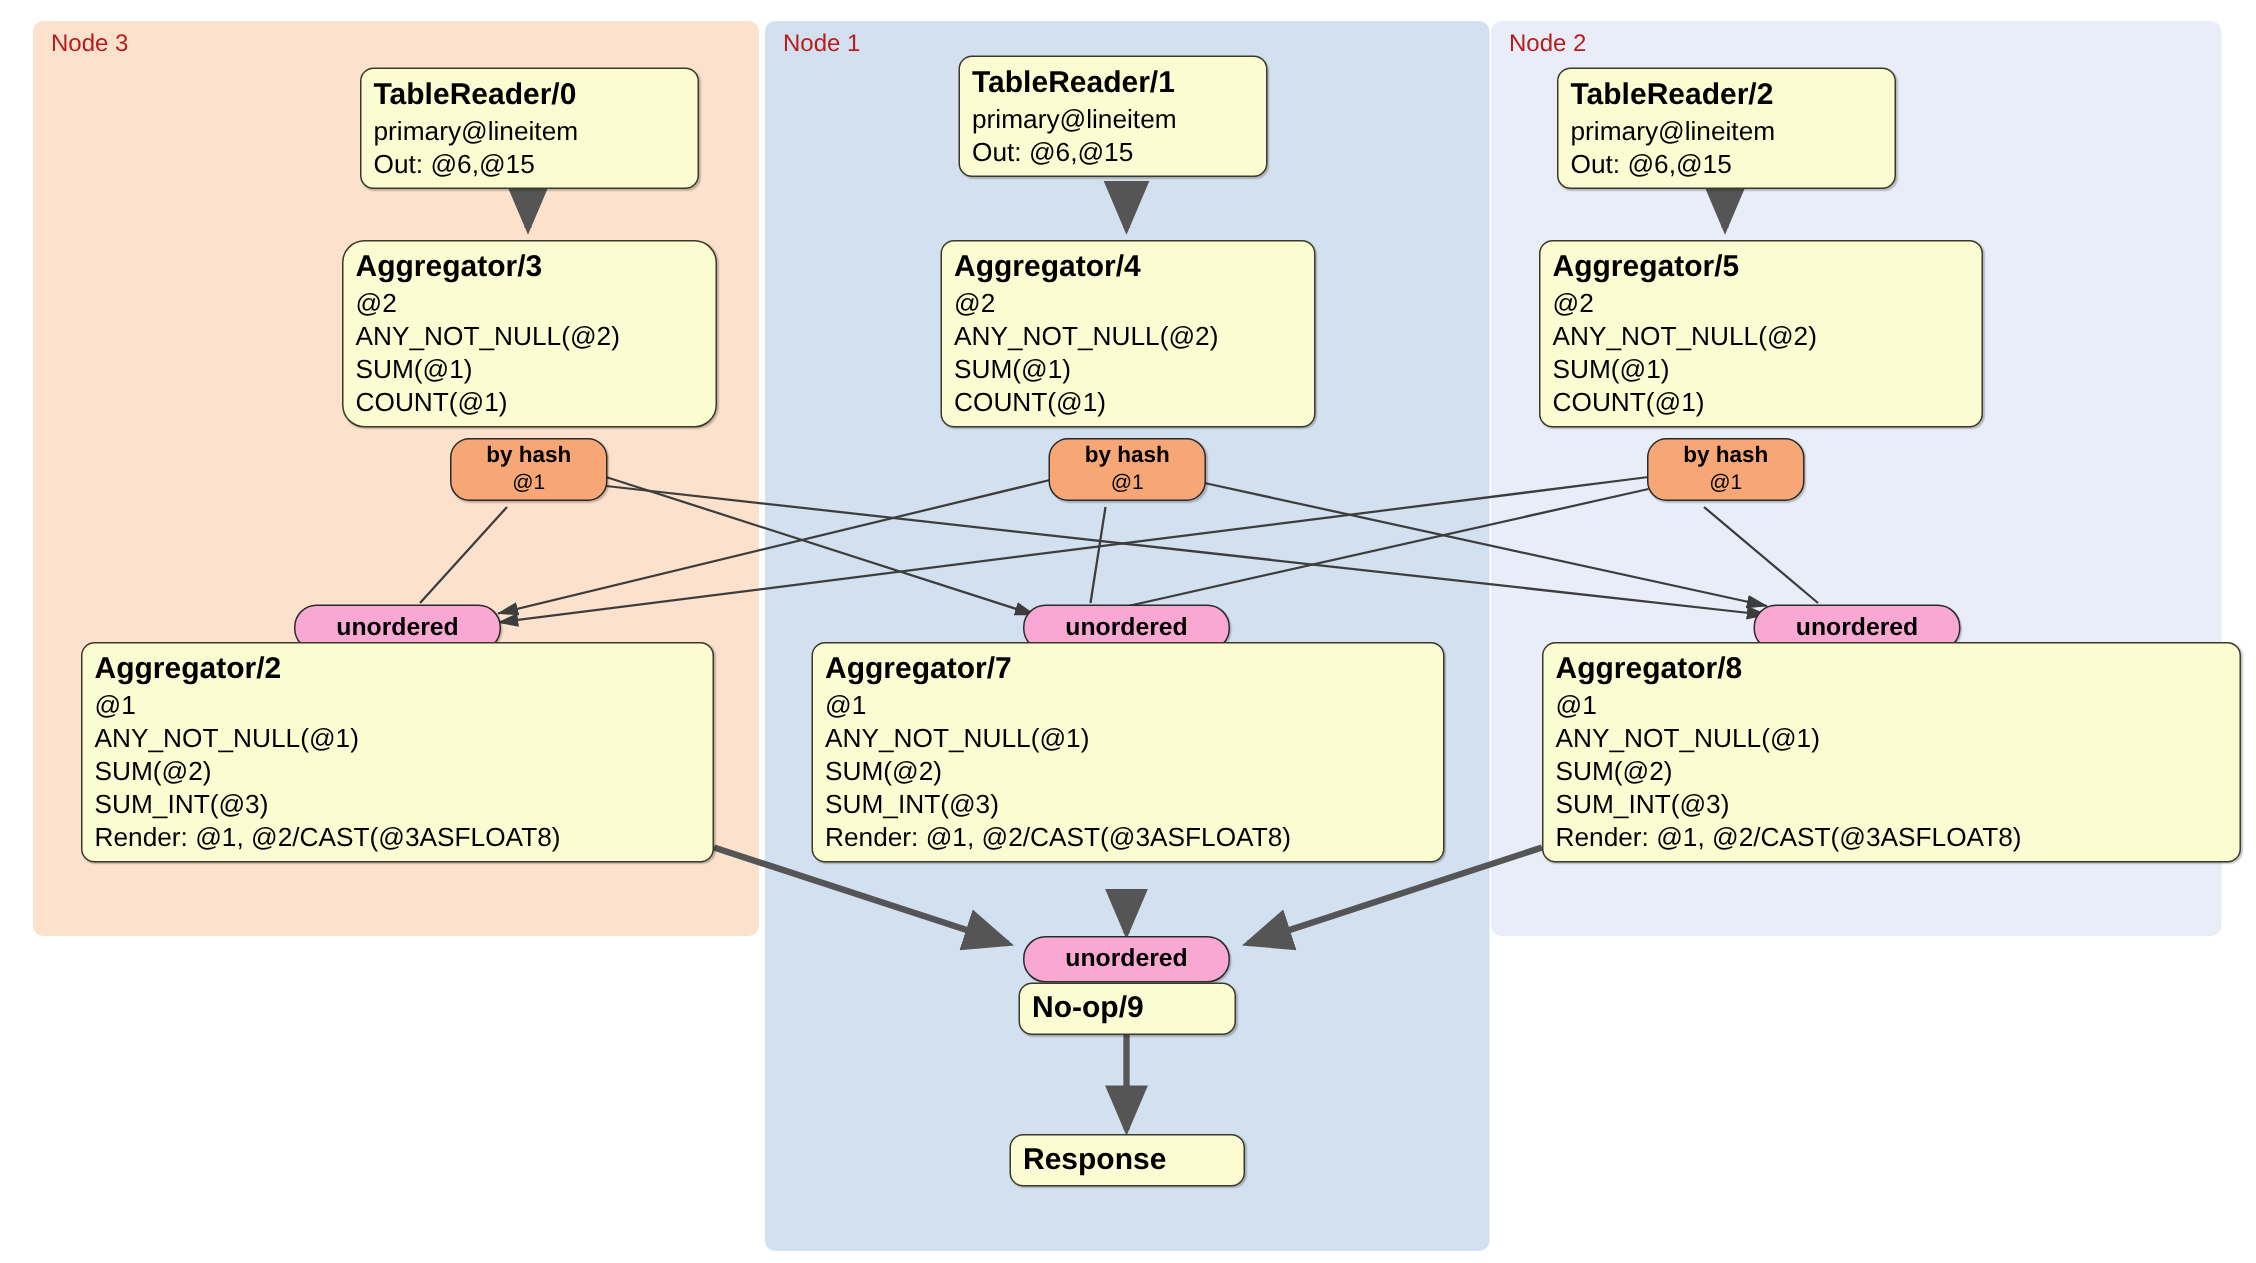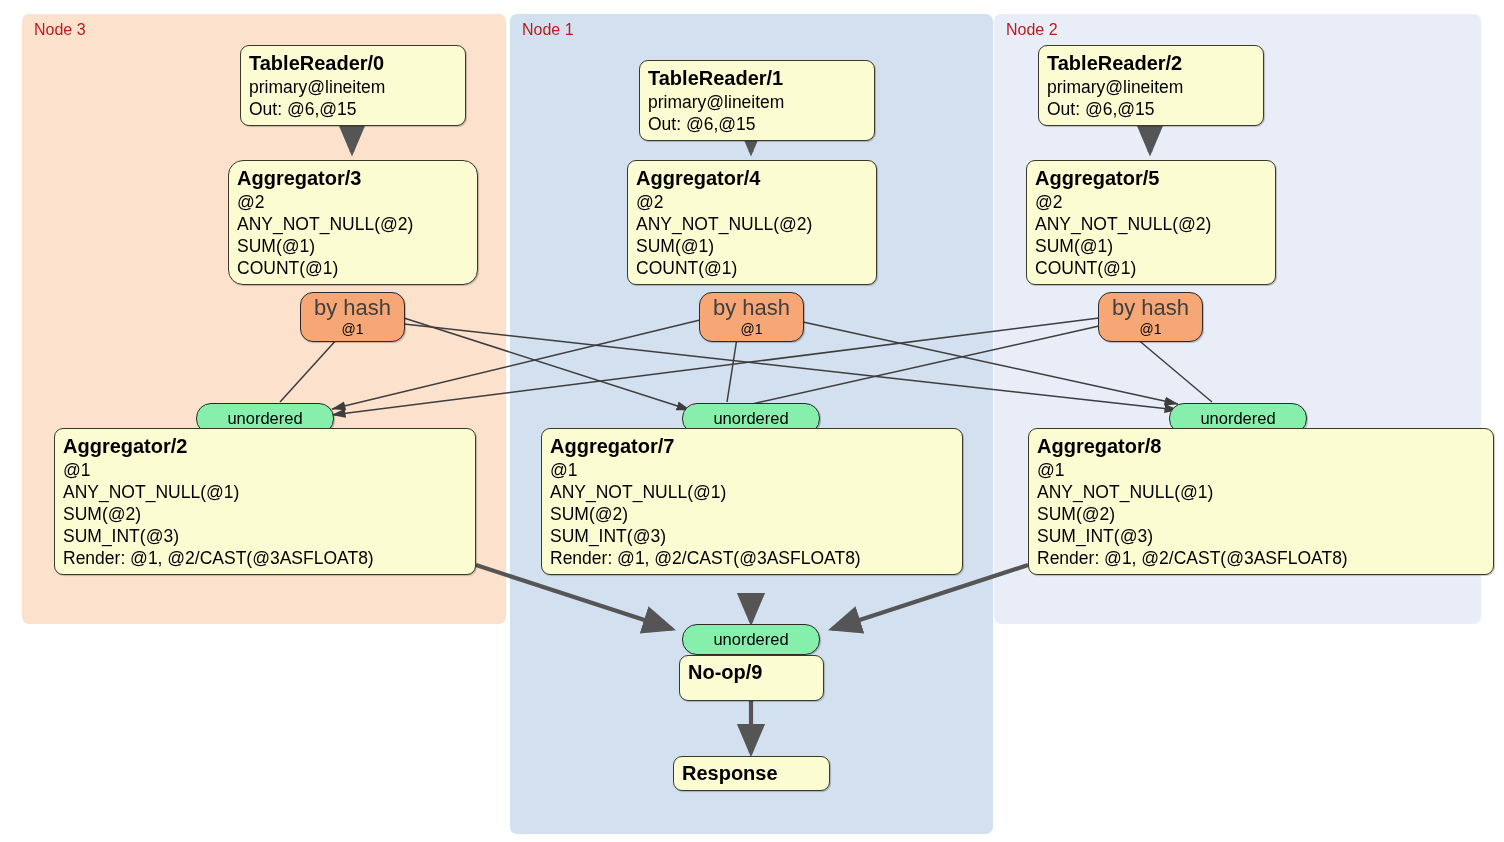--- a/index.html
+++ b/index.html
@@ -72,36 +72,36 @@
     border: 1.6px solid #2a2a2a;
     box-shadow: 1px 1px 1px rgba(0,0,0,0.22);
   }
   .pill-hash {
     background: #f7a775;
     padding: 2px 12px 3px 12px;
     border-radius: 13px;
   }
   .pill-hash .pill-title {
     display: block;
-    font-weight: normal;
-    font-size: 22px;
+    font-weight: bold;
+    font-size: 15px;
     line-height: 1.20;
-    color: #404040;
+    color: #000000;
   }
   .pill-hash .pill-sub {
     display: block;
     font-size: 14px;
     line-height: 1.18;
     color: #000;
   }
   .pill-unordered {
-    background: #86efac;
+    background: #f9a8d4;
     padding: 3px 14px 4px 14px;
     border-radius: 15px;
-    font-weight: normal;
+    font-weight: bold;
     font-size: 16.5px;
     line-height: 1.35;
     color: #000;
   }
 </style>
 </head>
 <body>
 
 <div id="stage">
 
@@ -154,21 +154,21 @@
       <line x1="751" y1="688" x2="751" y2="753" marker-end="url(#ah-thick)"></line>
     </g>
   </svg>
 
   <div class="proc-box" style="left:240px; top:45px; width:226px;">
     <span class="proc-title">TableReader/0</span>
     <span class="proc-line">primary@lineitem</span>
     <span class="proc-line">Out: @6,@15</span>
   </div>
 
-  <div class="proc-box" style="left:639px; top:60px; width:236px;">
+  <div class="proc-box" style="left:639px; top:37px; width:206px;">
     <span class="proc-title">TableReader/1</span>
     <span class="proc-line">primary@lineitem</span>
     <span class="proc-line">Out: @6,@15</span>
   </div>
 
   <div class="proc-box" style="left:1038px; top:45px; width:226px;">
     <span class="proc-title">TableReader/2</span>
     <span class="proc-line">primary@lineitem</span>
     <span class="proc-line">Out: @6,@15</span>
   </div>
@@ -182,21 +182,21 @@
   </div>
 
   <div class="proc-box" style="left:627px; top:160px; width:250px;">
     <span class="proc-title">Aggregator/4</span>
     <span class="proc-line">@2</span>
     <span class="proc-line">ANY_NOT_NULL(@2)</span>
     <span class="proc-line">SUM(@1)</span>
     <span class="proc-line">COUNT(@1)</span>
   </div>
 
-  <div class="proc-box" style="left:1026px; top:160px; width:250px;">
+  <div class="proc-box" style="left:1026px; top:160px; width:296px;">
     <span class="proc-title">Aggregator/5</span>
     <span class="proc-line">@2</span>
     <span class="proc-line">ANY_NOT_NULL(@2)</span>
     <span class="proc-line">SUM(@1)</span>
     <span class="proc-line">COUNT(@1)</span>
   </div>
 
   <div class="pill pill-hash" style="left:300px; top:292px; width:105px;">
     <span class="pill-title">by hash</span>
     <span class="pill-sub">@1</span>
@@ -240,21 +240,21 @@
     <span class="proc-title">Aggregator/8</span>
     <span class="proc-line">@1</span>
     <span class="proc-line">ANY_NOT_NULL(@1)</span>
     <span class="proc-line">SUM(@2)</span>
     <span class="proc-line">SUM_INT(@3)</span>
     <span class="proc-line">Render: @1, @2/CAST(@3ASFLOAT8)</span>
   </div>
 
   <div class="pill pill-unordered" style="left:682px; top:624px; width:138px;">unordered</div>
 
-  <div class="proc-box" style="left:679px; top:655px; width:145px; padding:3px 8px 15px 8px;">
+  <div class="proc-box" style="left:679px; top:655px; width:145px; padding:3px 8px 4px 8px;">
     <span class="proc-title">No-op/9</span>
   </div>
 
   <div class="proc-box" style="left:673px; top:756px; width:157px; padding:3px 8px 4px 8px;">
     <span class="proc-title">Response</span>
   </div>
 
 </div>
 
 </body></html>

